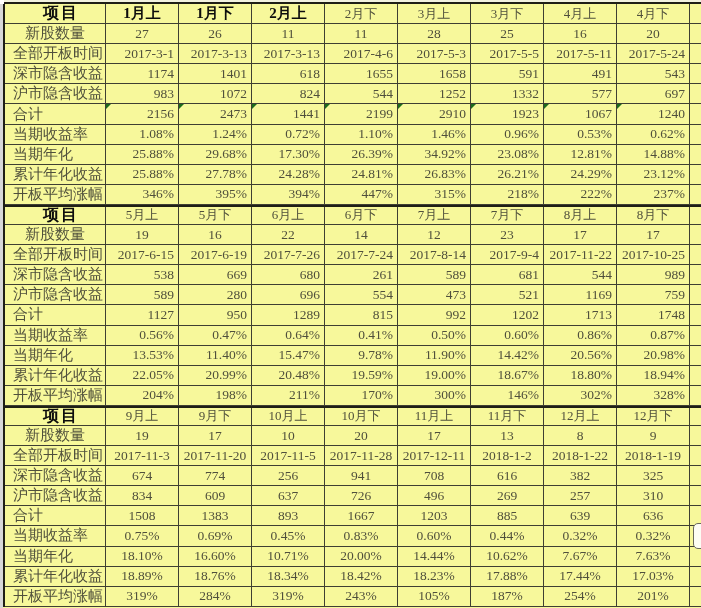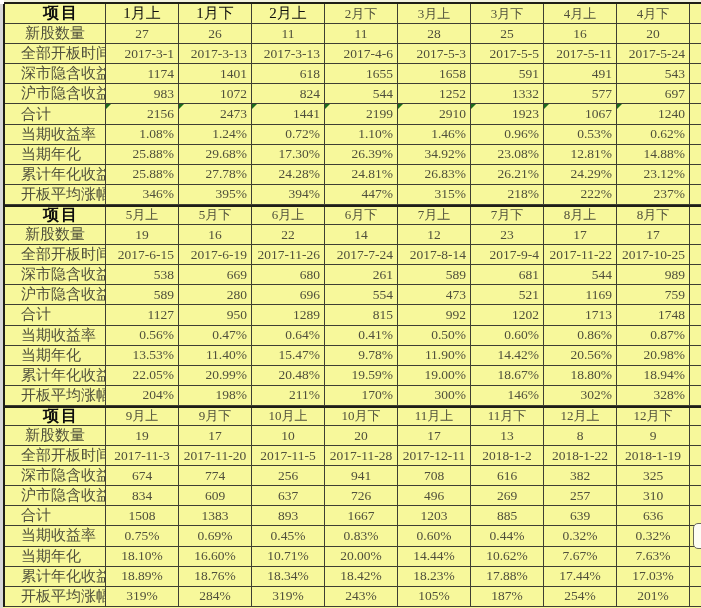--- a/index.html
+++ b/index.html
@@ -44,27 +44,27 @@
     border-bottom:1px solid var(--grid);
     height:100%;
     display:flex;align-items:center;
     font-size:13.5px;
     color:var(--txt);
     position:relative;
     overflow:hidden;
     white-space:nowrap;
     background:var(--yellow);
   }
-  .label-cell{width:101px;font-size:15px;padding-left:16px;justify-content:flex-start;}
+  .label-cell{width:101px;font-size:15px;padding-left:8px;justify-content:flex-start;}
   .data-cell{width:73px;}
   .filler-cell{flex:1;border-right:none;}
   .align-c{justify-content:center;padding-left:0;}
   .align-r{justify-content:flex-end;padding-right:4px;}
   .col-head{font-size:13px;}
-  .head-bold{font-weight:normal;color:var(--bold-txt);font-size:15px;}
+  .head-bold{font-weight:bold;color:var(--bold-txt);font-size:15px;}
   .corner-cell{font-weight:bold;color:var(--bold-txt);justify-content:center;font-size:16px;letter-spacing:2px;padding-left:12px;}
   .tri{
     position:absolute;top:0;left:0;width:0;height:0;
     border-top:5px solid #1d6b1d;
     border-right:5px solid transparent;
   }
   .edge-handle{
     position:absolute;right:-4px;top:523px;width:10px;height:24px;
     background:#fdfdf4;
     border:1px solid #6a6a5a;
@@ -224,21 +224,21 @@
           <div class="cell data-cell align-c">12</div>
           <div class="cell data-cell align-c">23</div>
           <div class="cell data-cell align-c">17</div>
           <div class="cell data-cell align-c">17</div>
           <div class="cell filler-cell"></div>
         </div>
         <div class="row">
           <div class="cell label-cell">全部开板时间</div>
           <div class="cell data-cell align-r">2017-6-15</div>
           <div class="cell data-cell align-r">2017-6-19</div>
-          <div class="cell data-cell align-r">2017-11-26</div>
+          <div class="cell data-cell align-r">2017-7-26</div>
           <div class="cell data-cell align-r">2017-7-24</div>
           <div class="cell data-cell align-r">2017-8-14</div>
           <div class="cell data-cell align-r">2017-9-4</div>
           <div class="cell data-cell align-r">2017-11-22</div>
           <div class="cell data-cell align-r">2017-10-25</div>
           <div class="cell filler-cell"></div>
         </div>
         <div class="row">
           <div class="cell label-cell">深市隐含收益</div>
           <div class="cell data-cell align-r">538</div>

